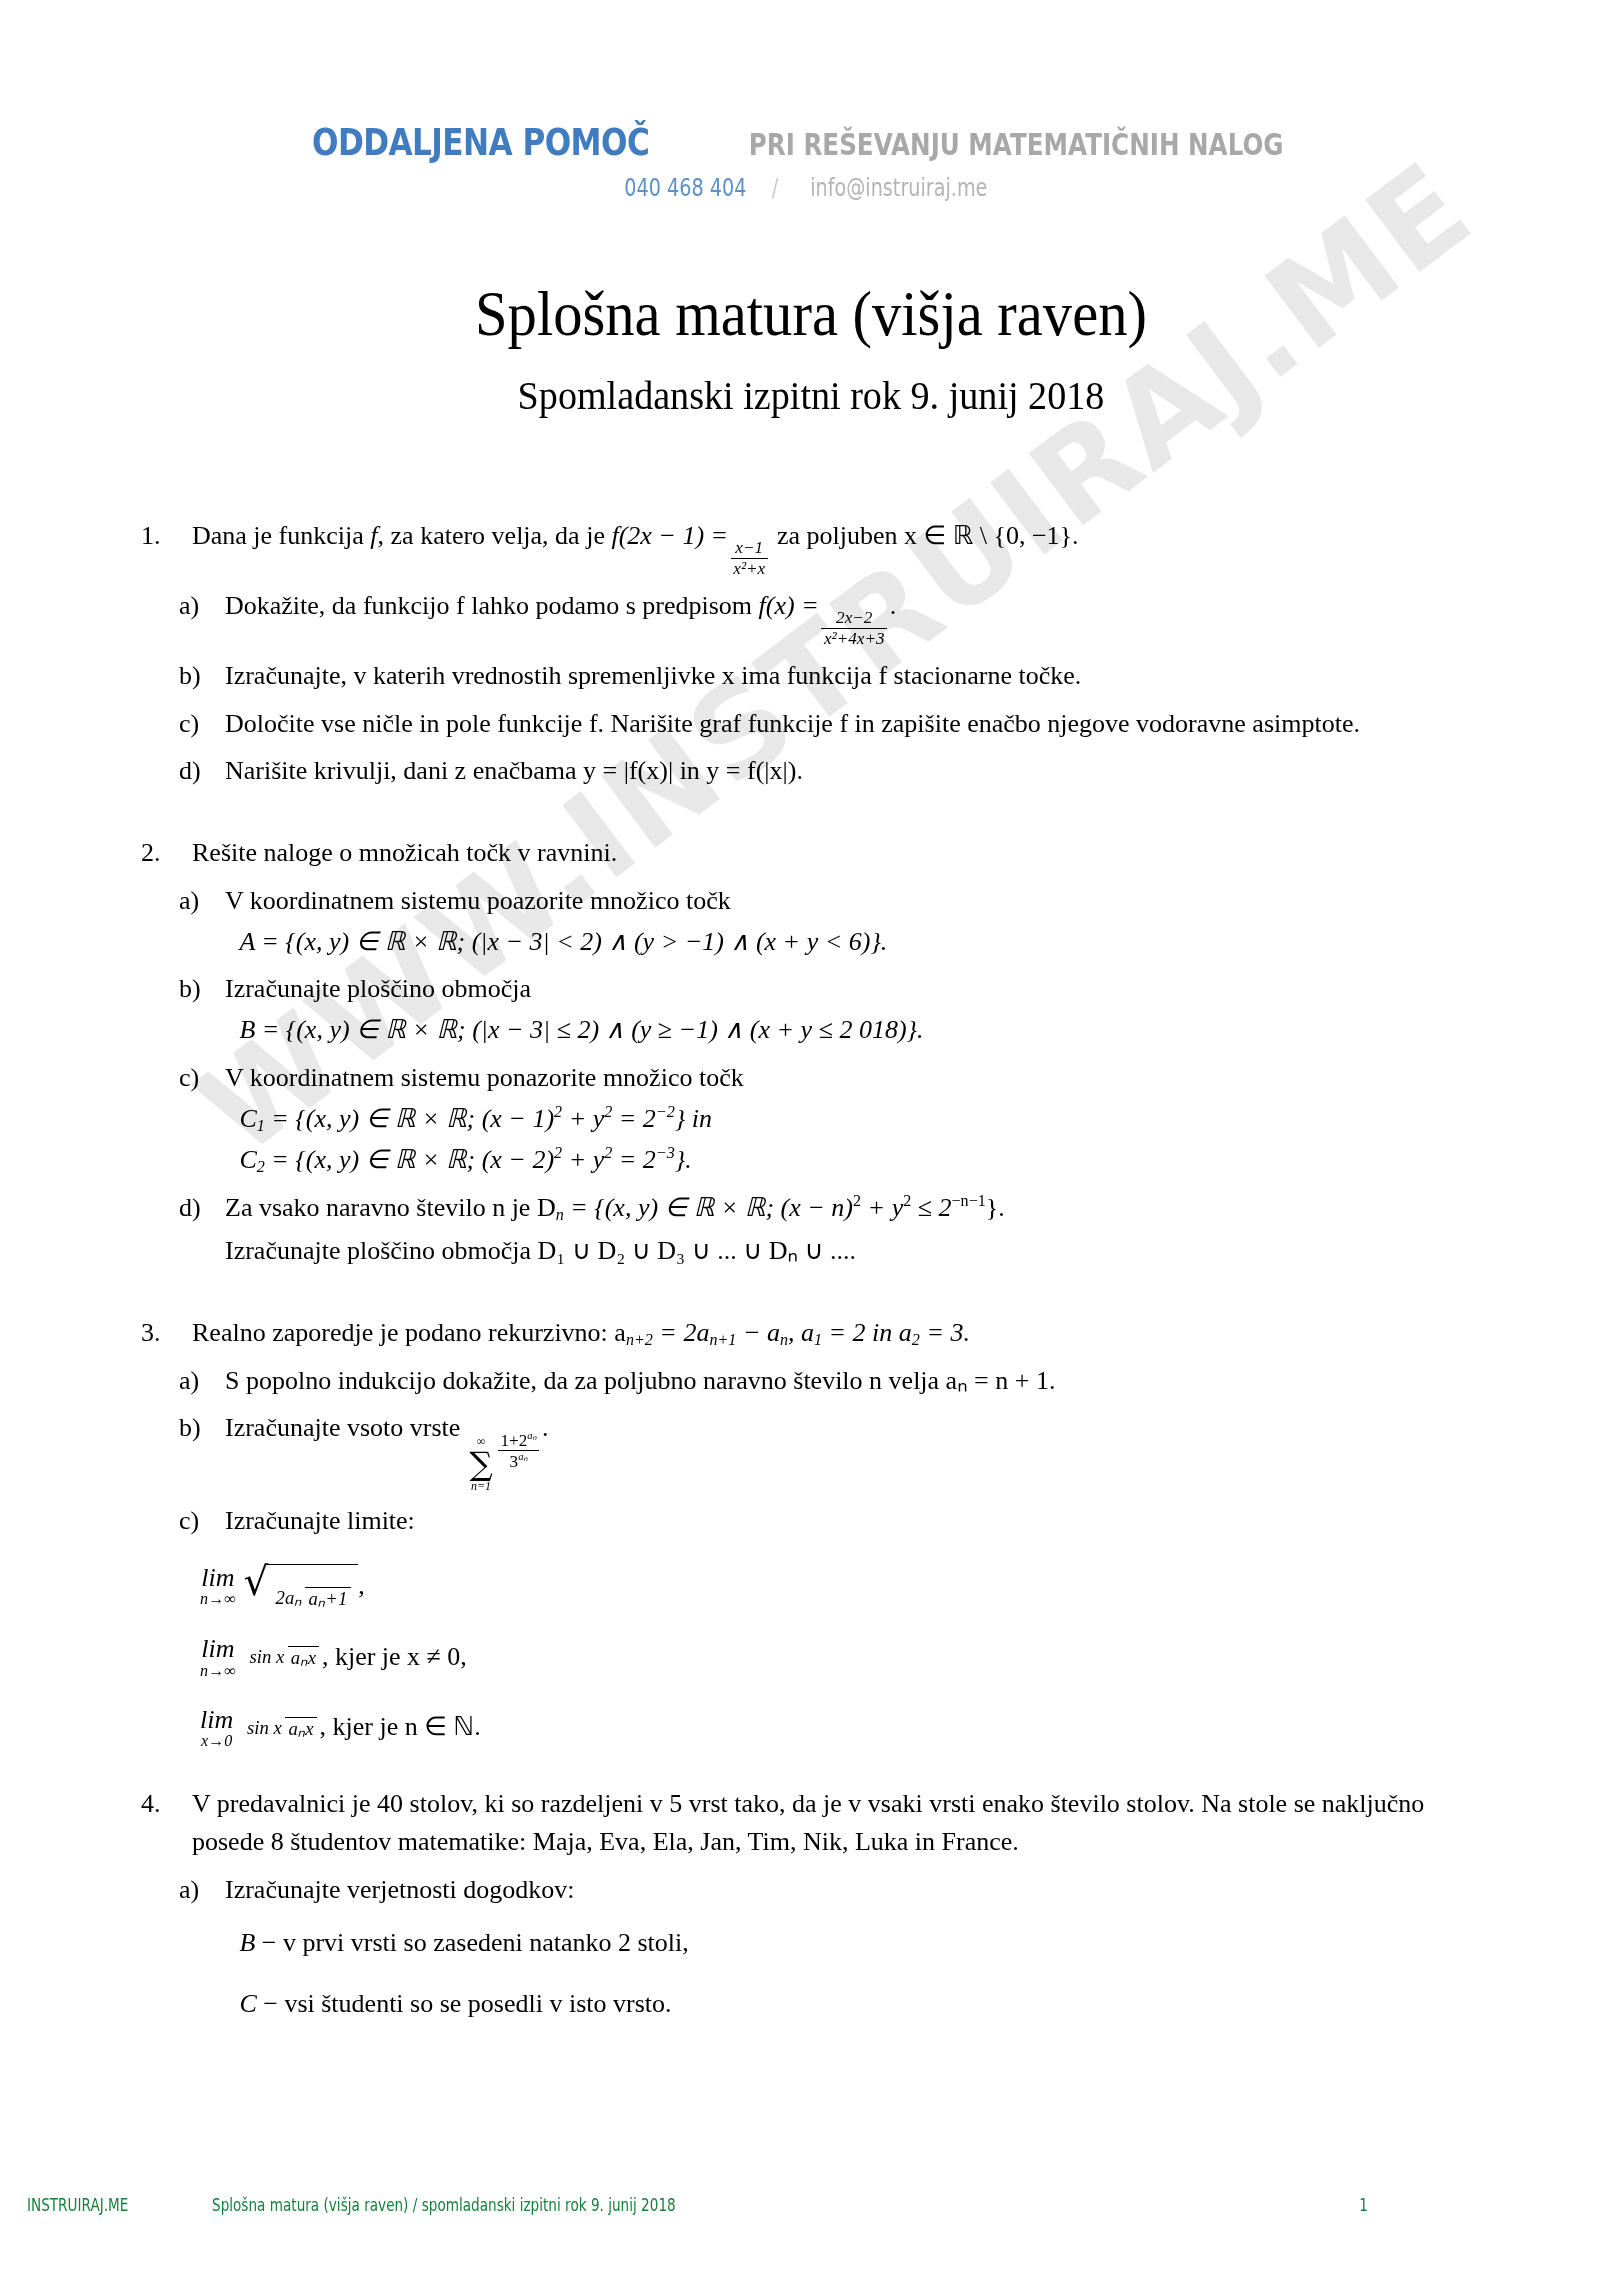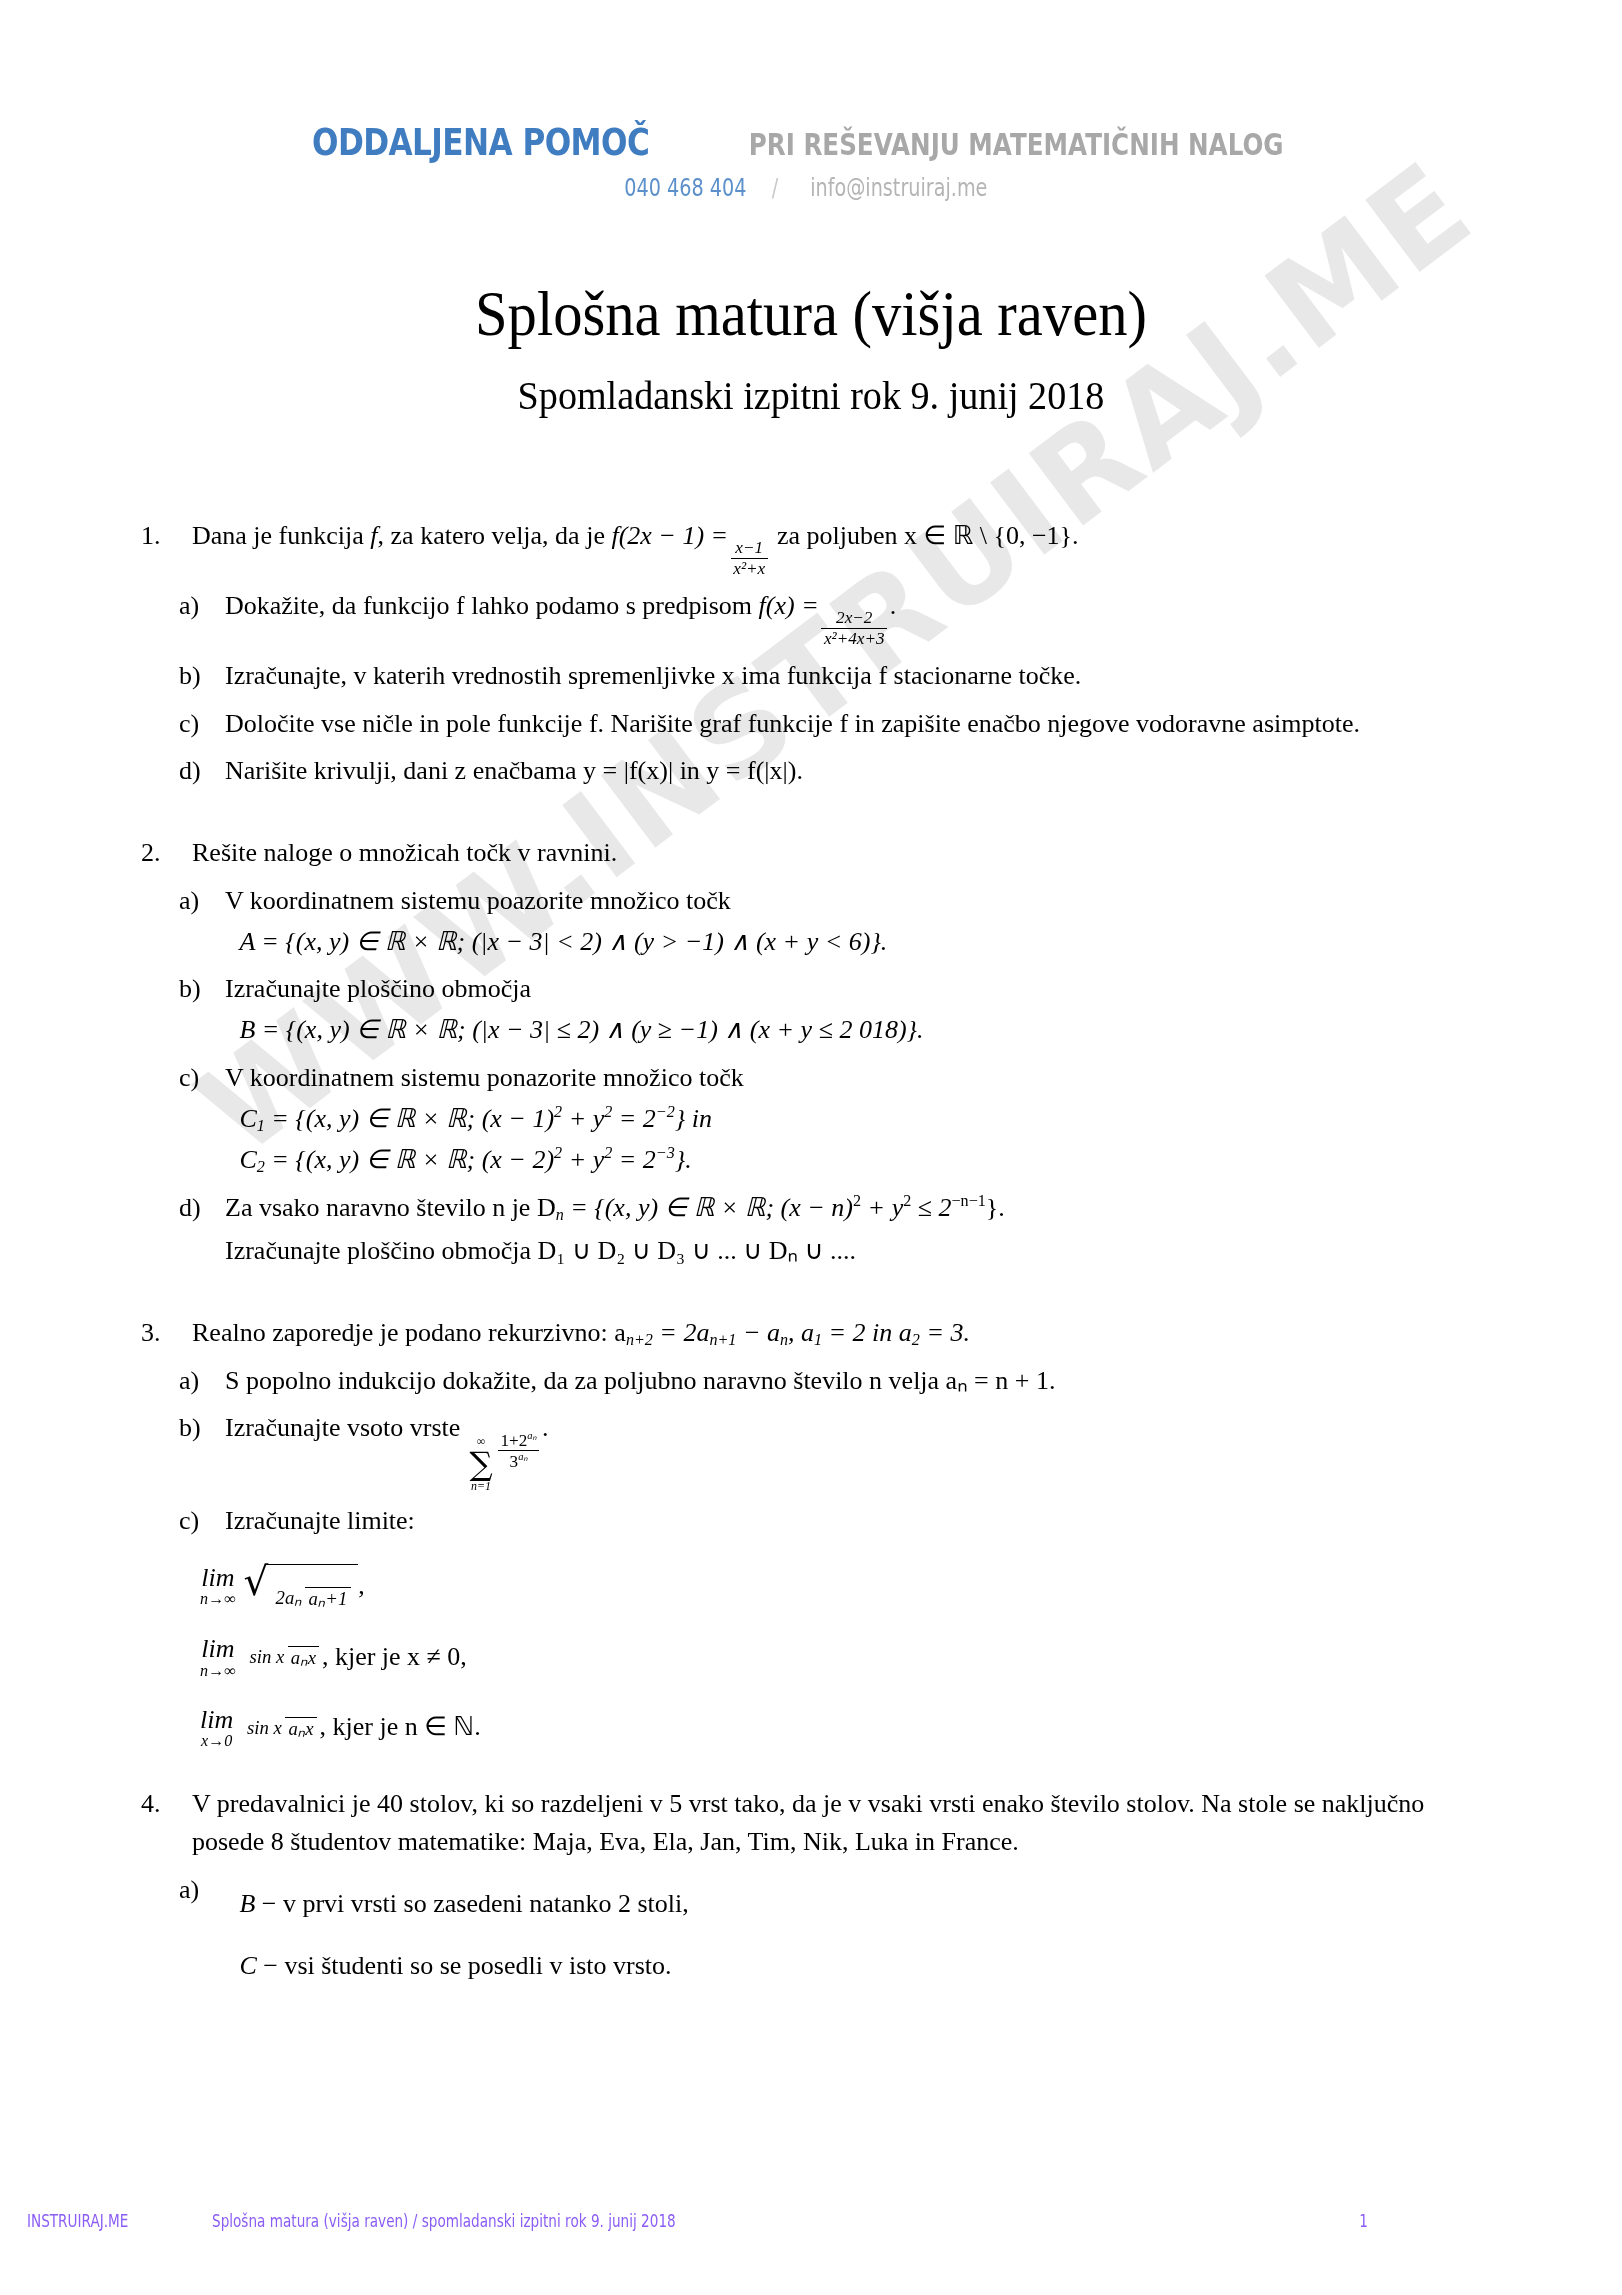--- a/index.html
+++ b/index.html
@@ -186,25 +186,25 @@
   .sqrt .rad { font-size:1.5em; line-height:1; font-family:"DejaVu Serif", serif; }
   .sqrt .body {
     border-top:1.3px solid #000;
     padding:2px 5.2px 0 1.3px;
     margin-top:2px;
   }
 
   
   .footer {
     position:absolute;
-    left:0; bottom:64px; width:1394px;
+    left:0; bottom:80px; width:1394px;
     z-index:2;
     font-family:"DejaVu Sans", sans-serif;
     font-size:17px;
-    color:#8b5cf6;
+    color:#15803d;
   }
   .footer-inner {
     position:relative;
     margin:0 auto;
     width:1341px;
     display:flex;
     align-items:baseline;
   }
   .footer .fl { transform:scaleX(0.8); transform-origin:left; white-space:nowrap; }
   .footer .fc { transform:scaleX(0.8); transform-origin:left; white-space:nowrap; margin-left:59px; }
@@ -413,20 +413,21 @@
   <div class="problem" style="margin-top:35px;">
     <div class="prob-row">
       <div class="prob-num">4.</div>
       <div class="prob-text">V predavalnici je 40 stolov, ki so razdeljeni v 5 vrst tako, da je v vsaki vrsti enako število stolov. Na stole se naključno posede 8 študentov matematike: Maja, Eva, Ela, Jan, Tim, Nik, Luka in France.</div>
     </div>
 
     <div class="sub-list">
       <div class="sub-row">
         <div class="sub-lbl">a)</div>
         <div class="sub-text">
+          <div>Izračunajte verjetnosti dogodkov:</div>
           <div class="indent-eq" style="margin-top:14.4px;"><span class="mi">B</span> <span>−</span> <span>v prvi vrsti so zasedeni natanko 2 stoli,</span></div>
           <div class="indent-eq" style="margin-top:23px;"><span class="mi">C</span> <span>−</span> <span>vsi študenti so se posedli v isto vrsto.</span></div>
         </div>
       </div>
     </div>
   </div>
 
 </div>
 
 <div class="side-notice">

